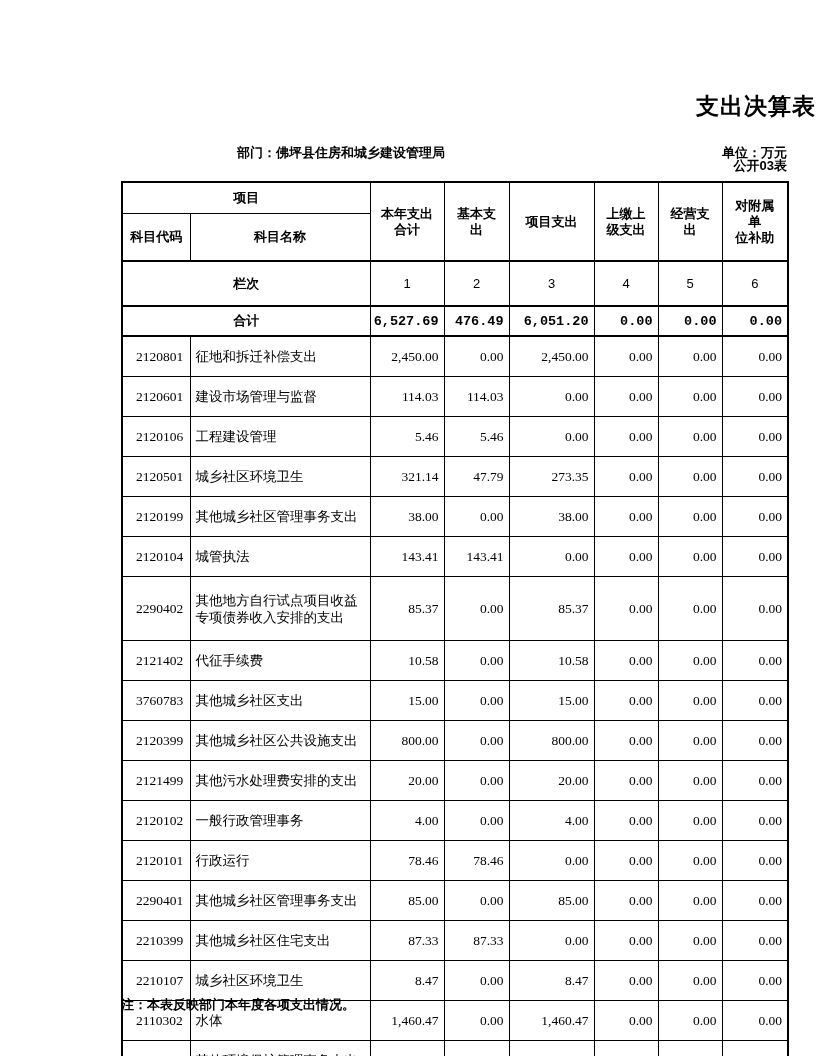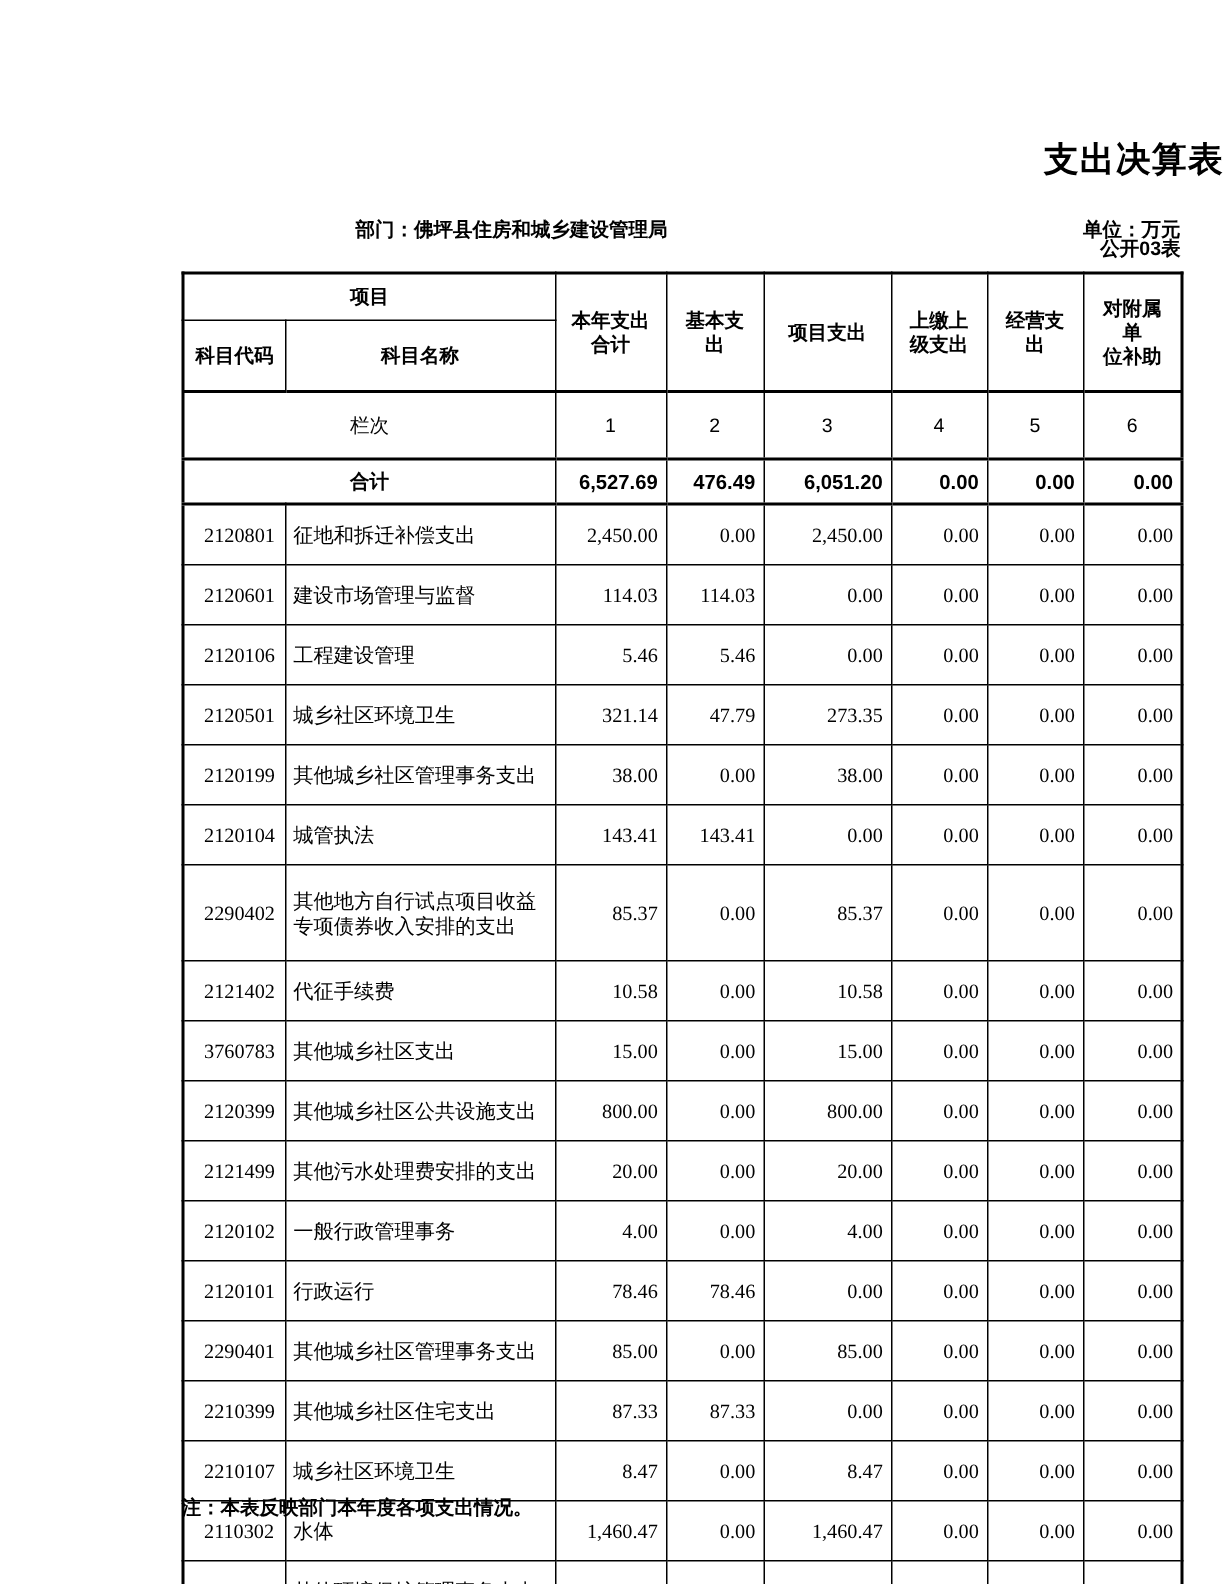--- a/index.html
+++ b/index.html
@@ -76,32 +76,32 @@
     border-bottom-width: 2px;
     margin-left: 39px;
   }
   tr.h1 td[rowspan] { border-bottom-width: 2px; }
   tr.lanci td {
     height: 41px;
     text-align: center;
     font-size: 13px;
     border-bottom-width: 2px;
   }
-  tr.lanci td.lbl { font-weight: normal; }
+  tr.lanci td.lbl { font-weight: bold; }
   tr.total td {
     height: 26px;
     text-align: center;
     font-size: 13px;
     font-weight: bold;
     border-bottom-width: 2px;
   }
   tr.total td.num {
     text-align: right;
     padding-right: 5px;
-    font-family: Liberation Sans, sans-serif;
+    font-family: Liberation Mono, monospace;
     font-size: 13.5px;
   }
   
   tbody.data td {
     height: 37px;
     font-family: "Liberation Serif", serif;
     font-size: 13.5px;
     line-height: 17px;
   }
   tbody.data td.code { text-align: left; padding-left: 13px; }

